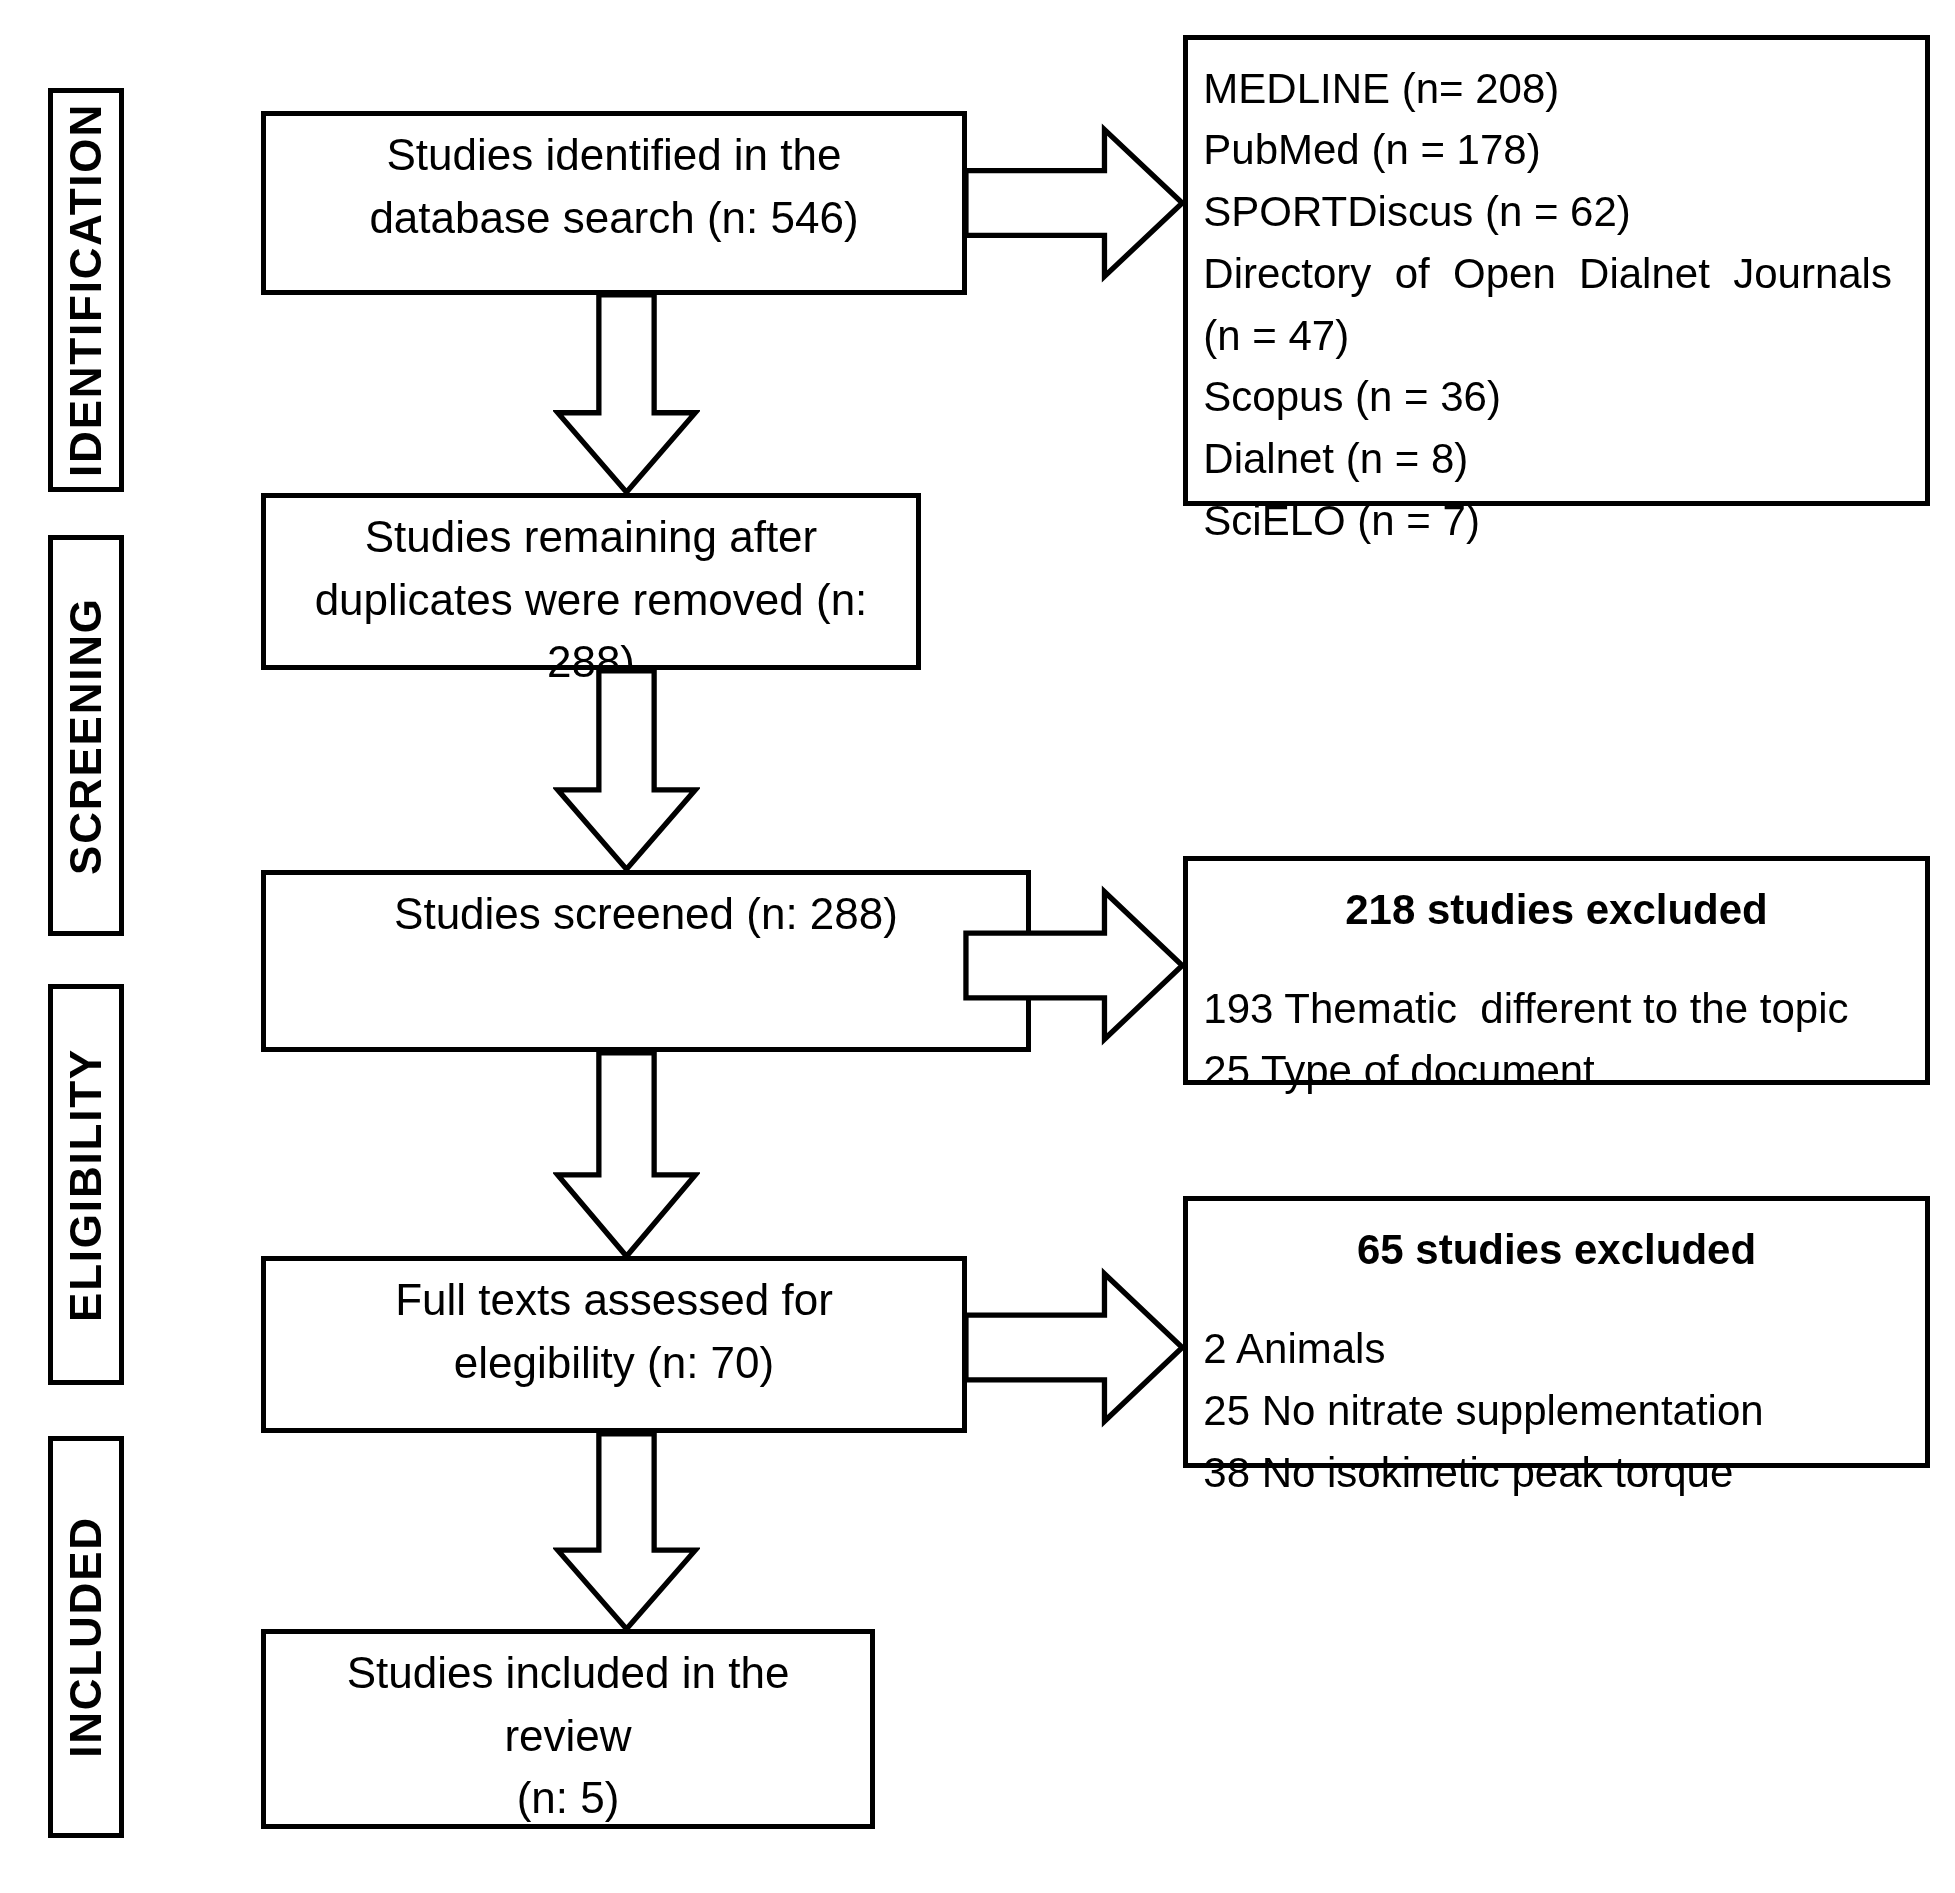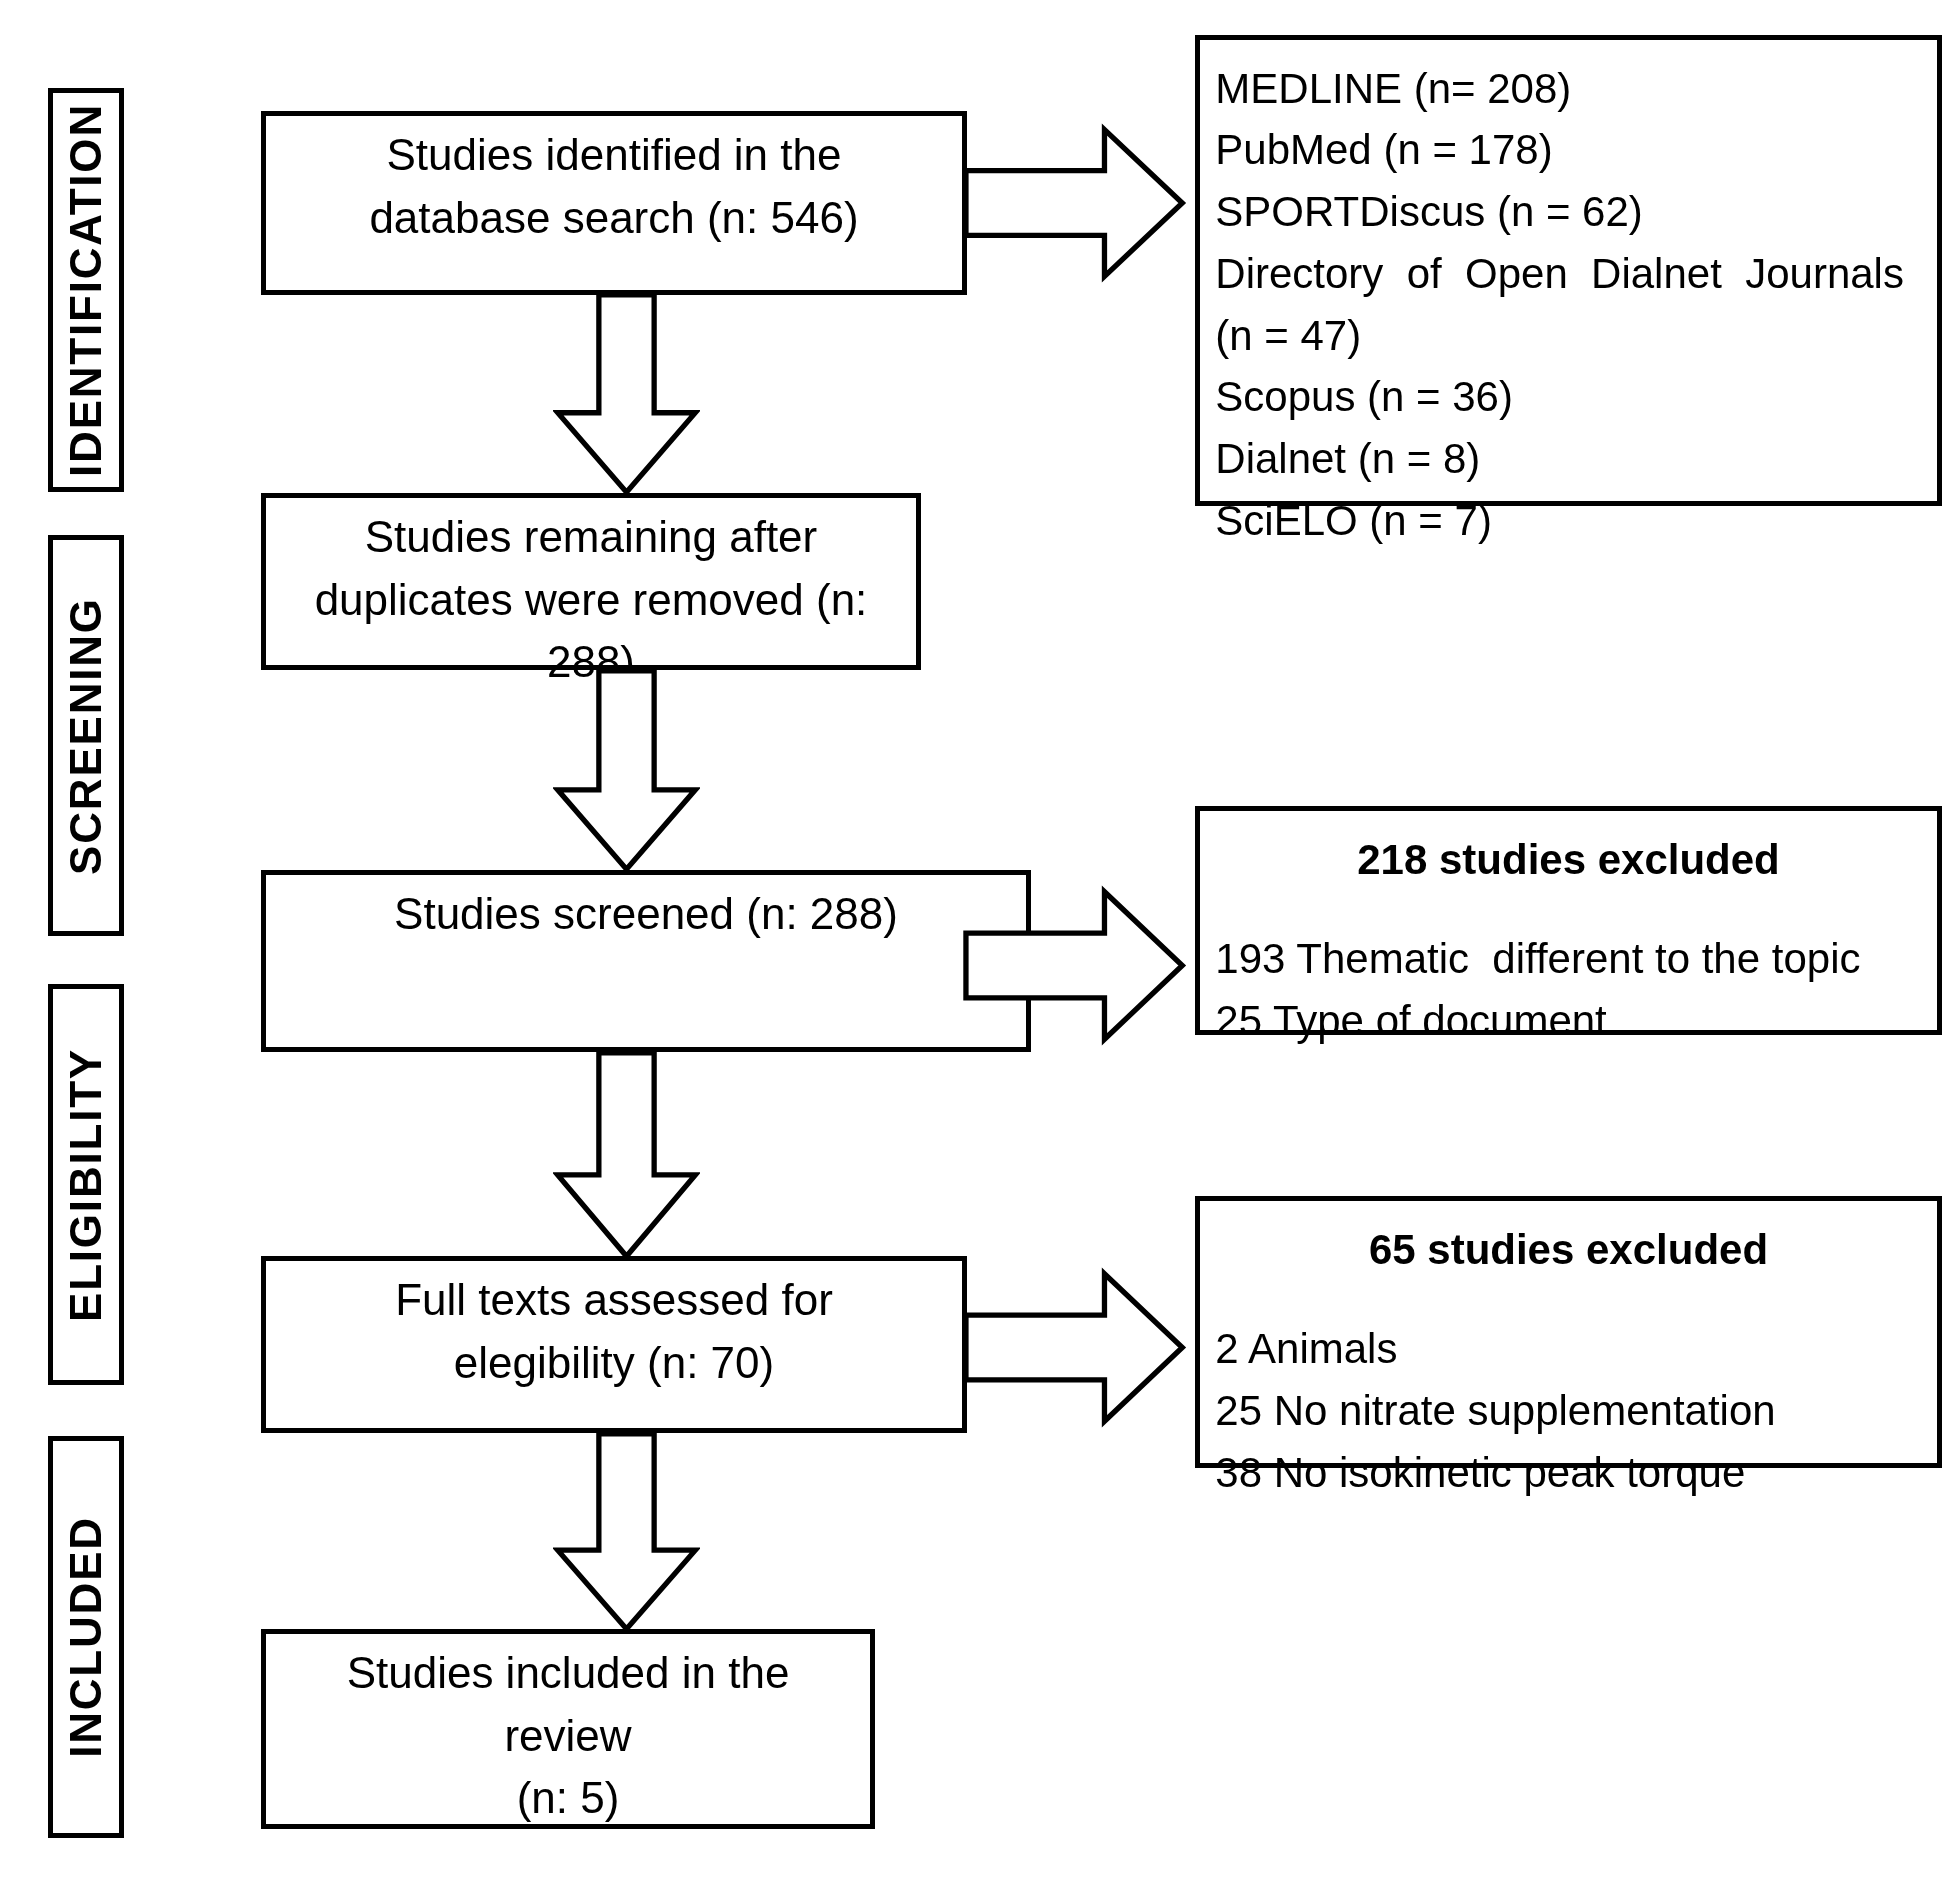--- a/index.html
+++ b/index.html
@@ -56,21 +56,20 @@
     white-space: pre-line;
   }
 
   
   .side-box {
     position: absolute;
     box-sizing: border-box;
     border: 5.3px solid #000000;
     background: #ffffff;
     padding: 17.7px 15.3px;
-    margin-left: 12px;
   }
   .side-box .side-line {
     font-size: 42px;
     line-height: 1.47;
     white-space: pre;
     text-align: left;
   }
   .side-box .side-heading {
     font-size: 42px;
     font-weight: bold;
@@ -148,21 +147,21 @@
     <div class="side-line">MEDLINE (n= 208)</div>
     <div class="side-line">PubMed (n = 178)</div>
     <div class="side-line">SPORTDiscus (n = 62)</div>
     <div class="side-line">Directory  of  Open  Dialnet  Journals</div>
     <div class="side-line">(n = 47)</div>
     <div class="side-line">Scopus (n = 36)</div>
     <div class="side-line">Dialnet (n = 8)</div>
     <div class="side-line">SciELO (n = 7)</div>
   </div>
 
-  <div class="side-box" style="left:1183px; top:806px; width:747px; height:229px;">
+  <div class="side-box" style="left:1183px; top:856px; width:747px; height:229px;">
     <div class="side-heading">218 studies excluded</div>
     <div class="side-gap"></div>
     <div class="side-line">193 Thematic  different to the topic</div>
     <div class="side-line">25 Type of document</div>
   </div>
 
   <div class="side-box" style="left:1183px; top:1196px; width:747px; height:272px;">
     <div class="side-heading">65 studies excluded</div>
     <div class="side-gap"></div>
     <div class="side-line">2 Animals</div>

